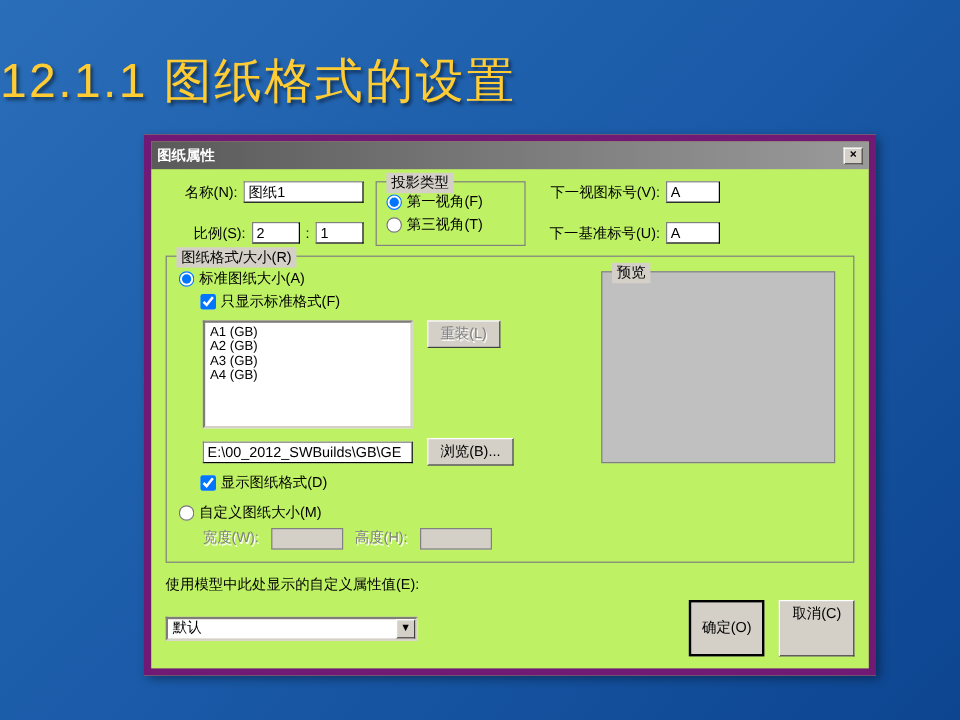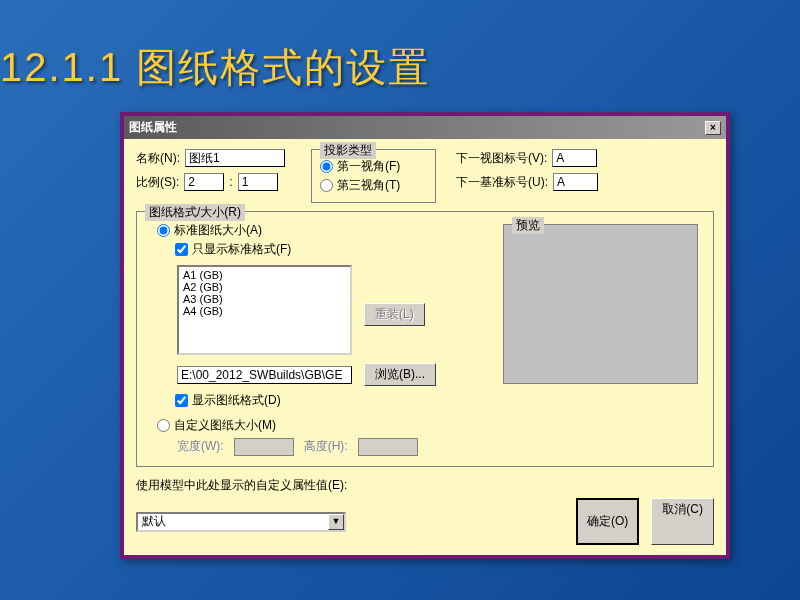--- a/index.html
+++ b/index.html
@@ -19,22 +19,22 @@
     font-weight: normal;
     padding: 40px 0 15px 0;
     text-shadow: 2px 2px 3px rgba(0,0,0,0.5);
     letter-spacing: 2px;
   }
   .dialog {
     position: absolute;
     left: 120px;
     top: 112px;
     width: 610px;
-    background: #fef9c3;
-    border: 4px solid #701a75;
+    background: #bef264;
+    border: 6px solid #701a75;
     box-shadow: 3px 3px 8px rgba(0,0,0,0.4);
   }
   .titlebar {
     background: linear-gradient(to right, #5a5a5a, #9a9a9a);
     color: #fff;
     padding: 3px 5px;
     font-size: 12px;
     font-weight: bold;
     display: flex;
     justify-content: space-between;
@@ -55,36 +55,36 @@
     font-weight: bold;
   }
   .dialog-body {
     padding: 10px 12px;
   }
   .top-row {
     display: flex;
     gap: 10px;
     margin-bottom: 8px;
   }
-  .col { display: flex; flex-direction: column; gap: 6px; }
+  .col { display: flex; flex-direction: column; gap: 16px; align-items: flex-end; }
   .form-row { display: flex; align-items: center; gap: 5px; }
   .lbl { font-size: 12px; }
   input[type="text"].field {
     border: 1px solid #000;
     border-top-color: #808080;
     border-left-color: #808080;
     background: #fff;
     padding: 1px 3px;
     font-size: 12px;
     height: 18px;
   }
   .groupbox {
     border: 1px solid #808080;
     border-radius: 0;
-    padding: 8px 10px 10px 20px;
+    padding: 8px 10px 10px 10px;
     margin-top: 6px;
     position: relative;
   }
   .groupbox-title {
     position: absolute;
     top: -8px;
     left: 8px;
     background: #d4d0c8;
     padding: 0 4px;
     font-size: 12px;
@@ -231,21 +231,21 @@
       <div class="format-area">
         <div class="left-col">
           <div class="radio-row">
             <input type="radio" checked="" style="">
             <span>标准图纸大小(A)</span>
           </div>
           <div class="check-row indent">
             <input type="checkbox" checked="" style="">
             <span>只显示标准格式(F)</span>
           </div>
-          <div style="display:flex;align-items:center;gap:12px;">
+          <div style="display:flex;align-items:flex-start;gap:12px;">
             <div class="listbox">
               <div>A1 (GB)</div>
               <div>A2 (GB)</div>
               <div>A3 (GB)</div>
               <div>A4 (GB)</div>
             </div>
             <div class="btn disabled" style="margin-top:5px">重装(L)</div>
           </div>
           <div style="display:flex;align-items:center;gap:12px;">
             <input type="text" class="field path-field" value="E:\00_2012_SWBuilds\GB\GE" style="">

